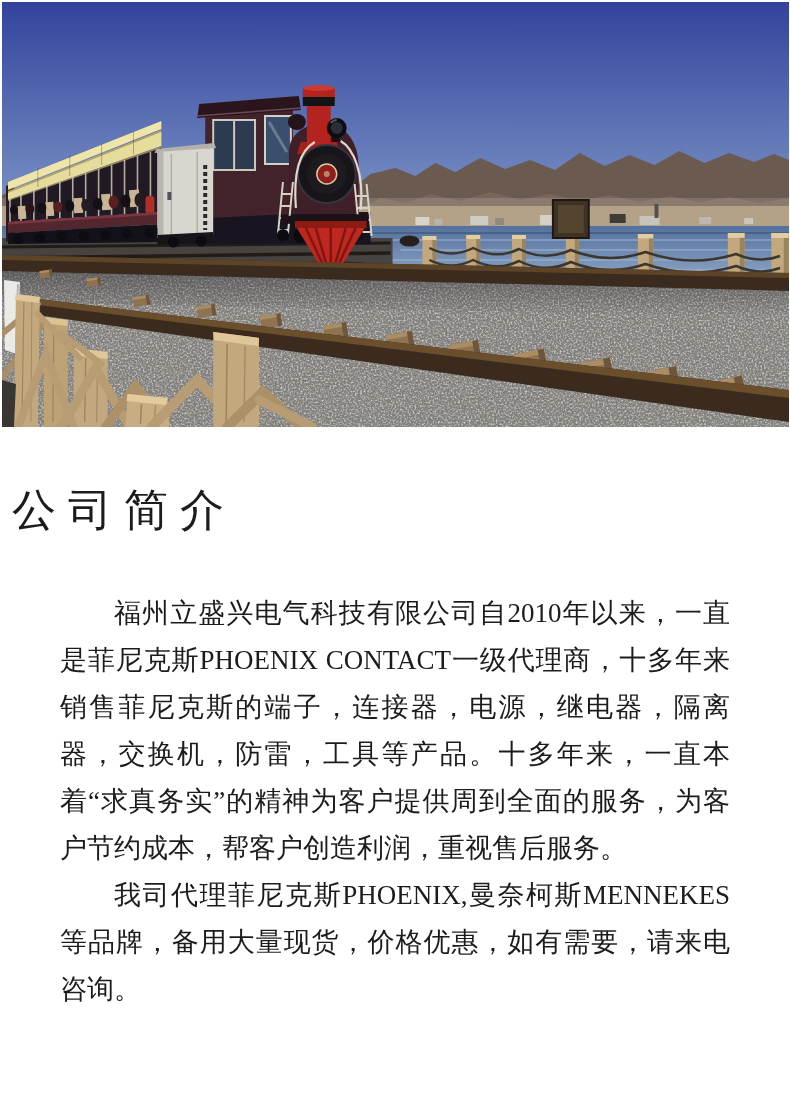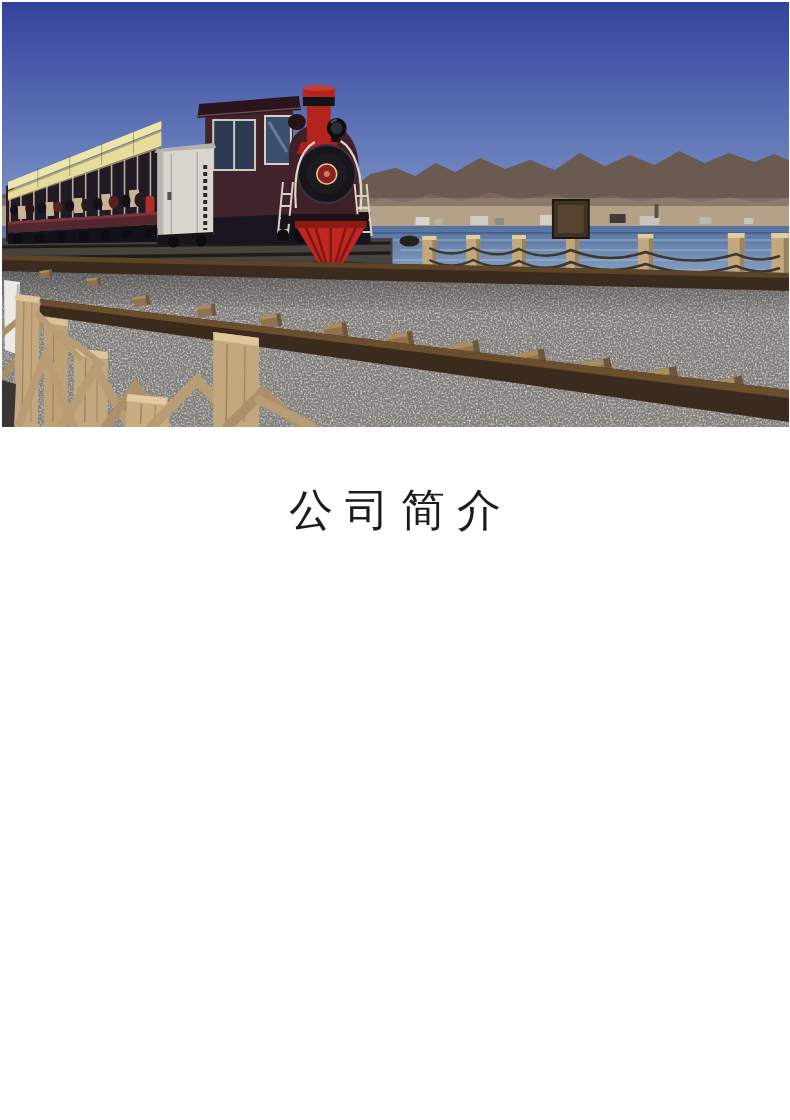--- a/index.html
+++ b/index.html
@@ -9,21 +9,20 @@
     font-family:"Liberation Serif","DejaVu Serif",serif;
     color:var(--text_color,#1c1c1c);
     overflow:hidden;
   }
   .page{width:790px;height:1120px;background:var(--page_bg,#ffffff);}
   figure.hero{margin:0;padding:2px 0 0 2px;line-height:0;background:var(--page_bg,#ffffff);}
   h1.title{
     margin:54px 0 0 0;
     font-size:44px;font-weight:400;
     letter-spacing:12px;text-indent:12px;
-    text-align:center;
     font-family:"Liberation Serif","DejaVu Serif",serif;
   }
   section.body-text{
     margin-top:50px;
     padding:0 60px;
     font-size:27px;
     line-height:47px;
     text-align:justify;
   }
   section.body-text p{margin:0;text-indent:2em;}
@@ -369,14 +368,18 @@
           <path d="M226,425 L262,390 L300,425" stroke="#ab9069" stroke-width="10" stroke-linecap="round" fill="none"></path>
           <path d="M258,398 L312,425" stroke="#b89d74" stroke-width="9" stroke-linecap="round" fill="none"></path>
         </g>
         <polygon points="0,378 14,382 12,425 0,425" fill="#3a3634"></polygon>
       </g>
     </svg>
   </figure>
 
   <h1 class="title">公司简介</h1>
 
+  <section class="body-text">
+    <p>福州立盛兴电气科技有限公司自2010年以来，一直是菲尼克斯PHOENIX CONTACT一级代理商，十多年来销售菲尼克斯的端子，连接器，电源，继电器，隔离器，交换机，防雷，工具等产品。十多年来，一直本着“求真务实”的精神为客户提供周到全面的服务，为客户节约成本，帮客户创造利润，重视售后服务。</p>
+    <p>我司代理菲尼克斯PHOENIX,曼奈柯斯MENNEKES等品牌，备用大量现货，价格优惠，如有需要，请来电咨询。</p>
+  </section>
 
 </div>
 
 </body></html>

